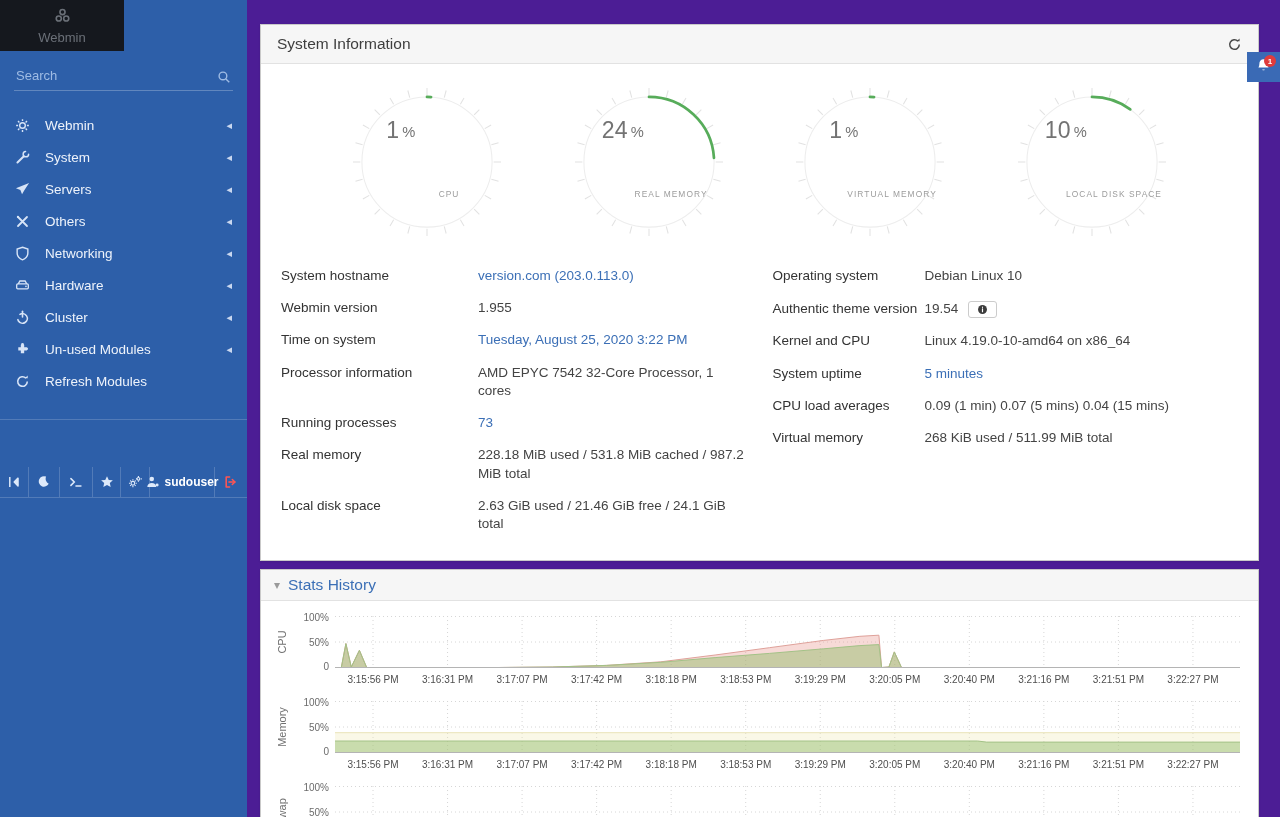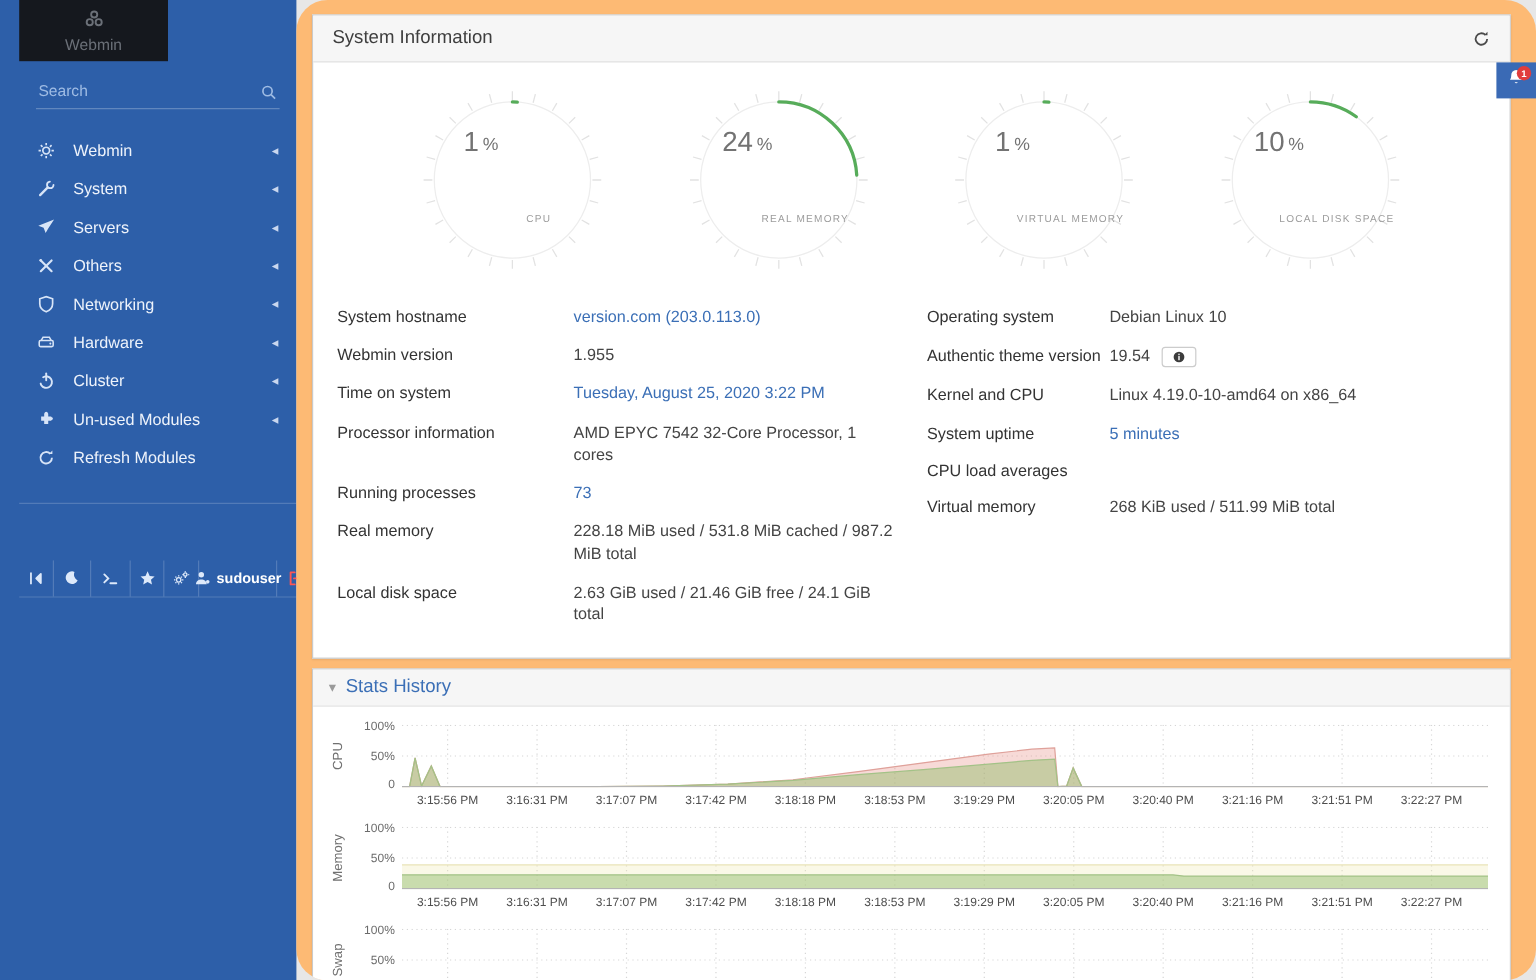--- a/index.html
+++ b/index.html
@@ -1,20 +1,20 @@
 <!DOCTYPE html>
 <html><head>
 <meta charset="utf-8">
 <style>
   * { box-sizing: border-box; margin: 0; padding: 0; }
   html,body { width:1280px; height:817px; overflow:hidden; }
   body { font-family:"Liberation Sans", sans-serif; background:#e7e7e7; position:relative; }
 
   
-  .sidebar { position:absolute; left:0; top:0; bottom:0; width:247px; background:#2d5fa9; color:#eef3fb;padding-left:16px; }
+  .sidebar { position:absolute; left:0; top:0; bottom:0; width:247px; background:#2d5fa9; color:#eef3fb; }
   .side-tabs { display:flex; height:51px; }
   .side-tab { display:flex; flex-direction:column; align-items:center; justify-content:center; gap:3px; font-size:13px; cursor:pointer; }
   .tab-webmin { width:124px; background:#15181e; color:#6b7078; }
   .tab-dashboard { flex:1; background:#2f6bbe; color:#fff; font-weight:700; }
   .side-tab svg { width:17px; height:17px; }
 
   .search-row { position:relative; padding:12px 14px 6px; }
   .search-row input { width:100%; background:transparent; border:none; border-bottom:1px solid rgba(255,255,255,.25); outline:none; color:#dce8fa; font-size:13px; padding:5px 24px 7px 2px; font-family:"Liberation Sans",sans-serif; }
   .search-row input::placeholder { color:#9fbce4; }
   .search-icon { position:absolute; right:16px; top:19px; width:14px; height:14px; color:#9fbce4; }
@@ -27,21 +27,21 @@
   .mi-label { flex:1; }
   .mi-chevron { font-size:11px; color:#c9d7ef; }
 
   .side-footer { margin-top:22px; display:flex; border-top:1px solid rgba(255,255,255,.18); border-bottom:1px solid rgba(255,255,255,.18); }
   .sf-btn { height:30px; display:flex; align-items:center; justify-content:center; gap:5px; border-right:1px solid rgba(255,255,255,.18); color:#dde9fa; cursor:pointer; flex:none;margin-top:47px; }
   .sf-btn:last-child { border-right:none; }
   .sf-btn svg { width:14px; height:14px; }
   .sf-user-label { font-size:12px; font-weight:700; color:#fff; }
 
   
-  .main { position:absolute; left:247px; top:0; right:0; bottom:0; background:#fdba74; overflow:hidden; padding:12px 21px 0 13px;border-radius:26px; }
+  .main { position:absolute; left:247px; top:0; right:0; bottom:0; background:#4c1d95; overflow:hidden; padding:24px 21px 0 13px; }
   .panel { background:#fff; border:1px solid #c9c9c9; box-shadow:0 1px 2px rgba(0,0,0,.10); }
   .panel-header { height:39px; display:flex; align-items:center; padding:0 16px; background:#f6f6f6; border-bottom:1px solid #e2e2e2; }
   .panel-title { font-size:15.5px; color:#3e3e3e; }
   .refresh-btn { margin-left:auto; color:#4a4a4a; cursor:pointer; display:inline-flex; }
   .refresh-btn svg { width:15px; height:15px; }
 
   
   .gauges { display:flex; justify-content:space-around; padding:14px 55px 0; }
   .gauge { width:168px; height:168px; }
 
@@ -442,20 +442,21 @@
           <div class="info-row">
             <span class="info-label">Kernel and CPU</span>
             <span class="info-value"><span>Linux 4.19.0-10-amd64 on x86_64</span></span>
           </div>
           <div class="info-row">
             <span class="info-label">System uptime</span>
             <span class="info-value"><a class="info-link">5 minutes</a></span>
           </div>
           <div class="info-row">
             <span class="info-label">CPU load averages</span>
+            <span class="info-value"><span>0.09 (1 min) 0.07 (5 mins) 0.04 (15 mins)</span></span>
           </div>
           <div class="info-row">
             <span class="info-label">Virtual memory</span>
             <span class="info-value"><span>268 KiB used / 511.99 MiB total</span></span>
           </div>
         </div>
     </div>
   </div>
 
   <div class="panel stats-panel">

